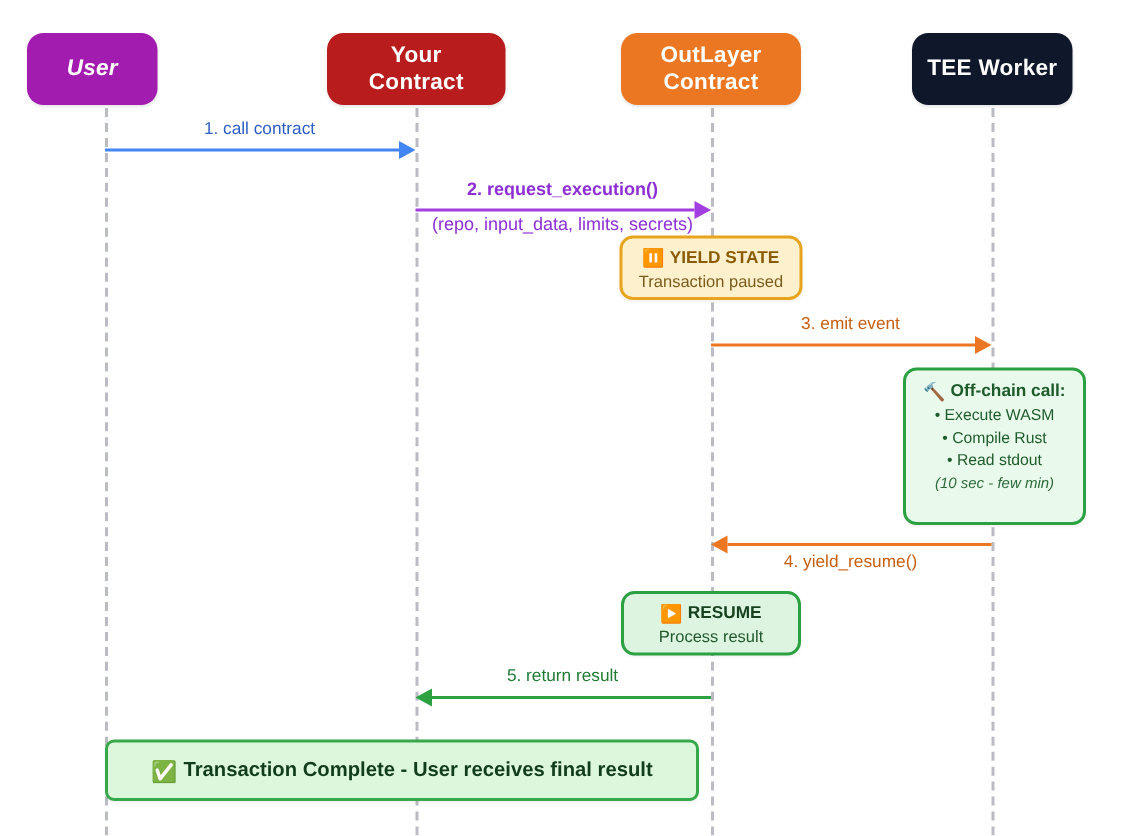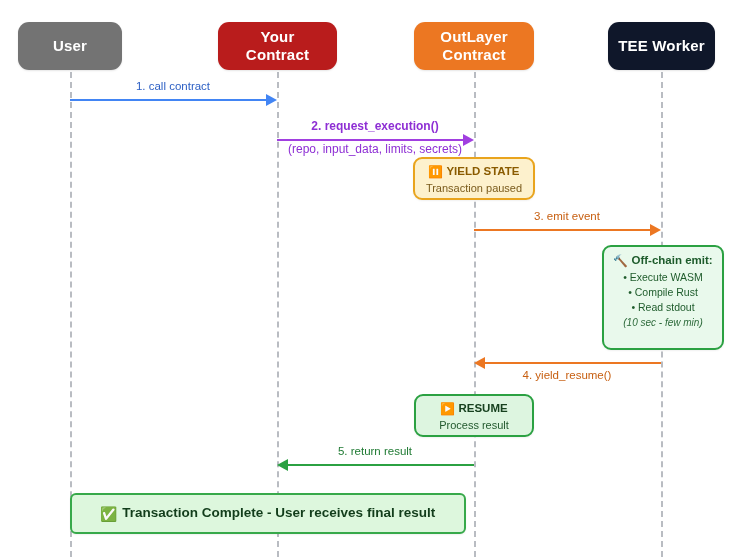--- a/index.html
+++ b/index.html
@@ -34,21 +34,21 @@
     font-weight: bold;
     font-size: 15px;
     line-height: 18px;
     display: flex;
     align-items: center;
     justify-content: center;
     text-align: center;
     letter-spacing: .2px;
     box-shadow: 0 1px 2px rgba(0,0,0,.10);
   }
-  .actor-user      { left: 18px;  top: 22px; width: 104px; height: 48px; background: #737373; }
+  .actor-user      { left: 18px;  top: 22px; width: 87px; height: 48px; background: #a21caf; font-style: italic; }
   .actor-your      { left: 218px; top: 22px; width: 119px; height: 48px; background: #b91c1c; }
   .actor-outlayer  { left: 414px; top: 22px; width: 120px; height: 48px; background: #ec7722; }
   .actor-tee       { left: 608px; top: 22px; width: 107px; height: 48px; background: #0f172a; }
 
   
   .msg { position: absolute; height: 0; }
   .msg .line {
     position: absolute;
     left: 0; top: 0;
     height: 0;
@@ -217,21 +217,21 @@
 
   <div class="msg" style="left:474px; top:229px; width:187px;">
     <div class="line" style="width:176px; border-top-color:#ec7722;"></div>
     <div class="head right" style="left:176px; border-left-color:#ec7722;"></div>
     <div class="label" style="left:93px; top:-19px; color:#c75f11;">3. emit event</div>
   </div>
 
   <div class="note note-offchain">
     <div class="oc-title">
       <span class="emoji">🔨</span>
-      <span>Off-chain emit:</span>
+      <span>Off-chain call:</span>
     </div>
     <ul>
       <li>Execute WASM</li>
       <li>Compile Rust</li>
       <li>Read stdout</li>
     </ul>
     <div class="oc-time">(10 sec - few min)</div>
   </div>
 
   <div class="msg" style="left:474px; top:362px; width:187px;">

